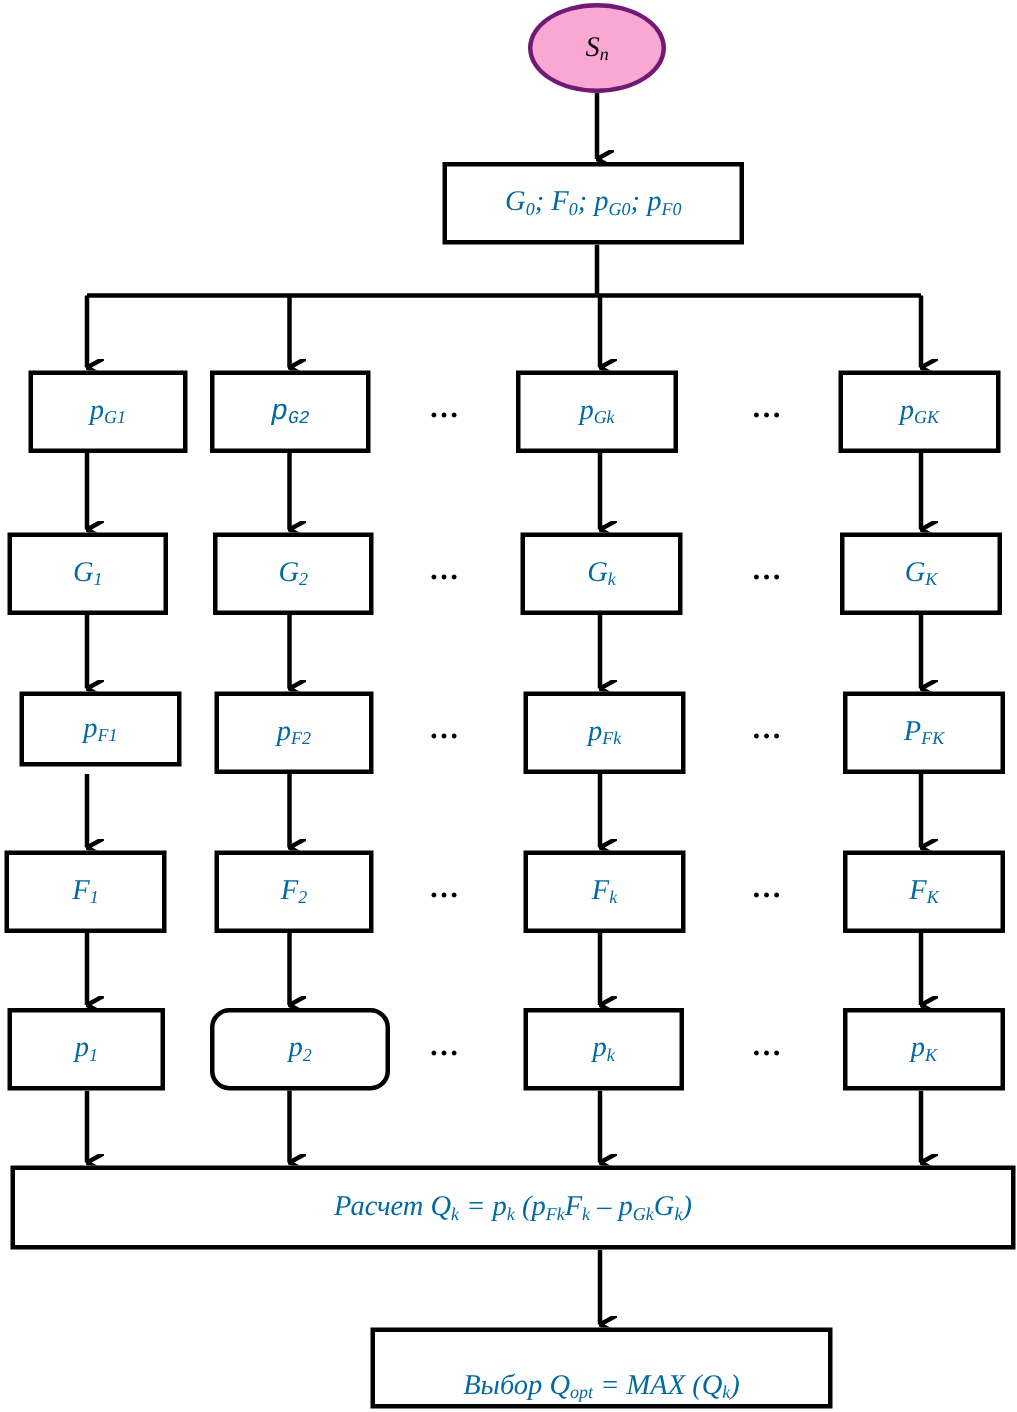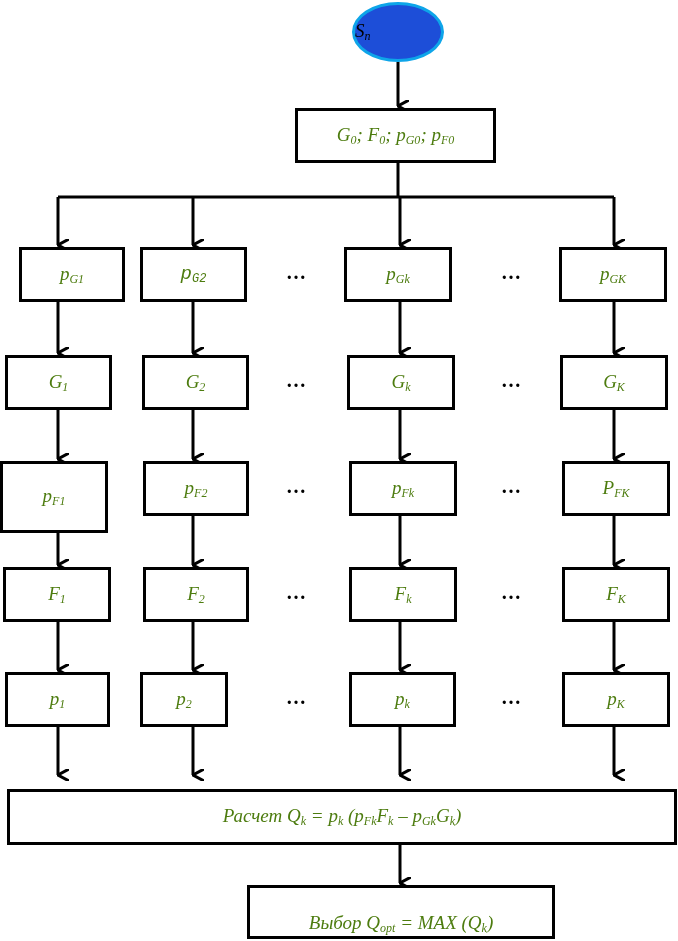--- a/index.html
+++ b/index.html
@@ -1,21 +1,21 @@
 <!DOCTYPE html>
 <html><head>
 <meta charset="utf-8">
 <style>
   html, body { margin:0; padding:0; background:#ffffff; }
   body { width:678px; height:941px; position:relative; overflow:hidden; font-family:"Liberation Serif", serif; }
   svg { position:absolute; left:0; top:0; }
   .box { position:absolute; box-sizing:border-box; border:3px solid #000; background:#fff;
-         display:flex; align-items:center; justify-content:center; font-style:italic; font-size:19px; color:#4d7c0f; white-space:nowrap; }
-  .ell { position:absolute; box-sizing:border-box; border:3px solid #0ea5e9; border-radius:50%; background:#1d4ed8;
-         display:flex; align-items:center; font-style:italic; font-size:19px; }
+         display:flex; align-items:center; justify-content:center; font-style:italic; font-size:19px; color:#0369a1; white-space:nowrap; }
+  .ell { position:absolute; box-sizing:border-box; border:3px solid #701a75; border-radius:50%; background:#f9a8d4;
+         display:flex; align-items:center; justify-content:center; font-style:italic; font-size:19px; }
   .dots { position:absolute; font-size:20px; font-weight:bold; color:#000; }
   sub { font-size:12px; vertical-align:-3px; font-style:italic; }
 </style>
 </head>
 <body>
 
 <svg width="678" height="941">
   <defs>
     <marker id="ah" markerWidth="12" markerHeight="12" refX="6" refY="11" orient="auto" markerUnits="userSpaceOnUse">
       <path d="M0,0 L6,11 L12,0" fill="none" stroke="#000" stroke-width="3"></path>
@@ -61,42 +61,42 @@
   <span id="init-text">G<sub>0</sub>; F<sub>0</sub>; p<sub>G0</sub>; p<sub>F0</sub></span>
 </div>
 
 <div id="grid">
     <div class="box" style="left: 19px; top: 247px; width: 106px; height: 55px;">
       <span>p<sub>G1</sub></span>
     </div>
     <div class="box" style="left: 5px; top: 355px; width: 107px; height: 55px;">
       <span>G<sub>1</sub></span>
     </div>
-    <div class="box" style="left: 0; top: 461px; width: 108px; height: 72px;">
+    <div class="box" style="left: 13px; top: 461px; width: 108px; height: 50px;">
       <span>p<sub>F1</sub></span>
     </div>
     <div class="box" style="left: 3px; top: 567px; width: 108px; height: 55px;">
       <span>F<sub>1</sub></span>
     </div>
     <div class="box" style="left: 5px; top: 672px; width: 105px; height: 55px;">
       <span>p<sub>1</sub></span>
     </div>
     <div class="box" style="left: 140px; top: 247px; width: 107px; height: 55px; font-family: Liberation Mono, monospace;">
       <span>p<sub>G2</sub></span>
     </div>
     <div class="box" style="left: 142px; top: 355px; width: 107px; height: 55px;">
       <span>G<sub>2</sub></span>
     </div>
     <div class="box" style="left: 143px; top: 461px; width: 106px; height: 55px;">
       <span>p<sub>F2</sub></span>
     </div>
     <div class="box" style="left: 143px; top: 567px; width: 106px; height: 55px;">
       <span>F<sub>2</sub></span>
     </div>
-    <div class="box" style="left: 140px; top: 672px; width: 88px; height: 55px;">
+    <div class="box" style="left: 140px; top: 672px; width: 120px; height: 55px; border-radius: 13px;">
       <span>p<sub>2</sub></span>
     </div>
     <div class="box" style="left: 344px; top: 247px; width: 108px; height: 55px;">
       <span>p<sub>Gk</sub></span>
     </div>
     <div class="box" style="left: 347px; top: 355px; width: 108px; height: 55px;">
       <span>G<sub>k</sub></span>
     </div>
     <div class="box" style="left: 349px; top: 461px; width: 108px; height: 55px;">
       <span>p<sub>Fk</sub></span>
@@ -127,19 +127,19 @@
     <div class="dots" style="left: 286px; top: 475px;">…</div>
     <div class="dots" style="left: 286px; top: 581px;">…</div>
     <div class="dots" style="left: 286px; top: 686px;">…</div>
     <div class="dots" style="left: 501px; top: 261px;">…</div>
     <div class="dots" style="left: 501px; top: 369px;">…</div>
     <div class="dots" style="left: 501px; top: 475px;">…</div>
     <div class="dots" style="left: 501px; top: 581px;">…</div>
     <div class="dots" style="left: 501px; top: 686px;">…</div>
   </div>
 
-<div class="box" style="left:7px;top:777px;width:670px;height:56px;margin-top:12px;">
+<div class="box" style="left:7px;top:777px;width:670px;height:56px;">
   <span><span>Расчет </span>Q<sub>k</sub> = p<sub>k</sub> (p<sub>Fk</sub>F<sub>k</sub> – p<sub>Gk</sub>G<sub>k</sub>)</span>
 </div>
 
 <div class="box" style="left:247px;top:885px;width:308px;height:54px;align-items:flex-end;">
   <span><span>Выбор </span>Q<sub>opt</sub> = MAX (Q<sub>k</sub>)</span>
 </div>
 
 </body></html>

